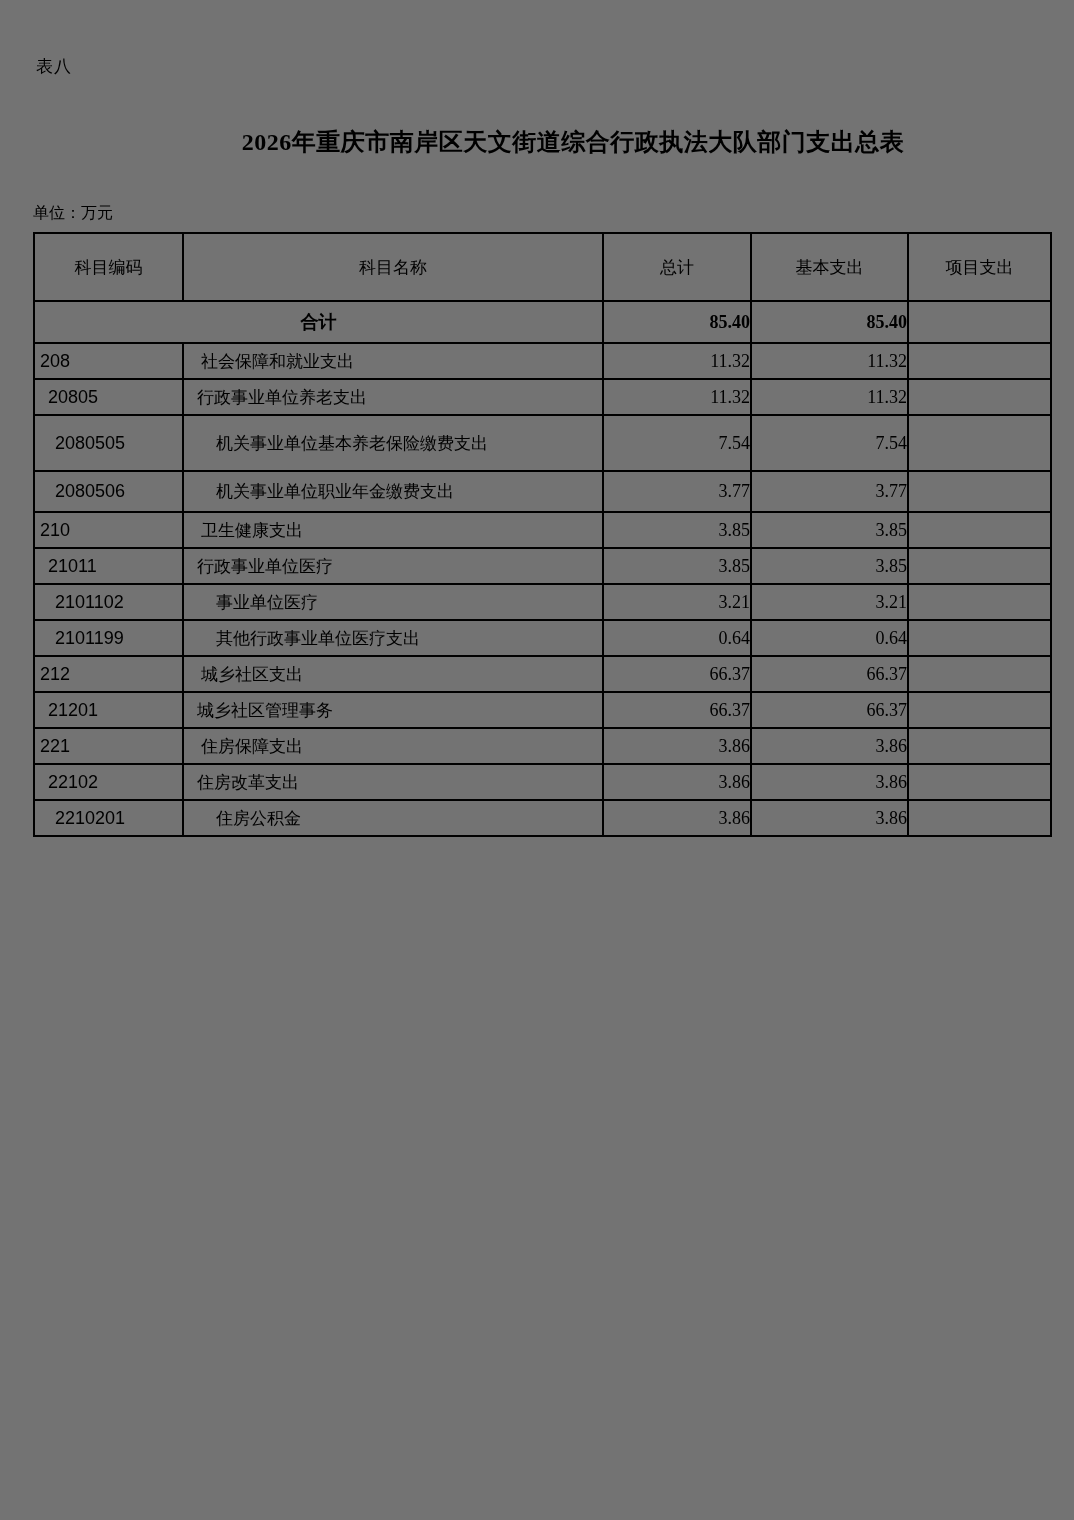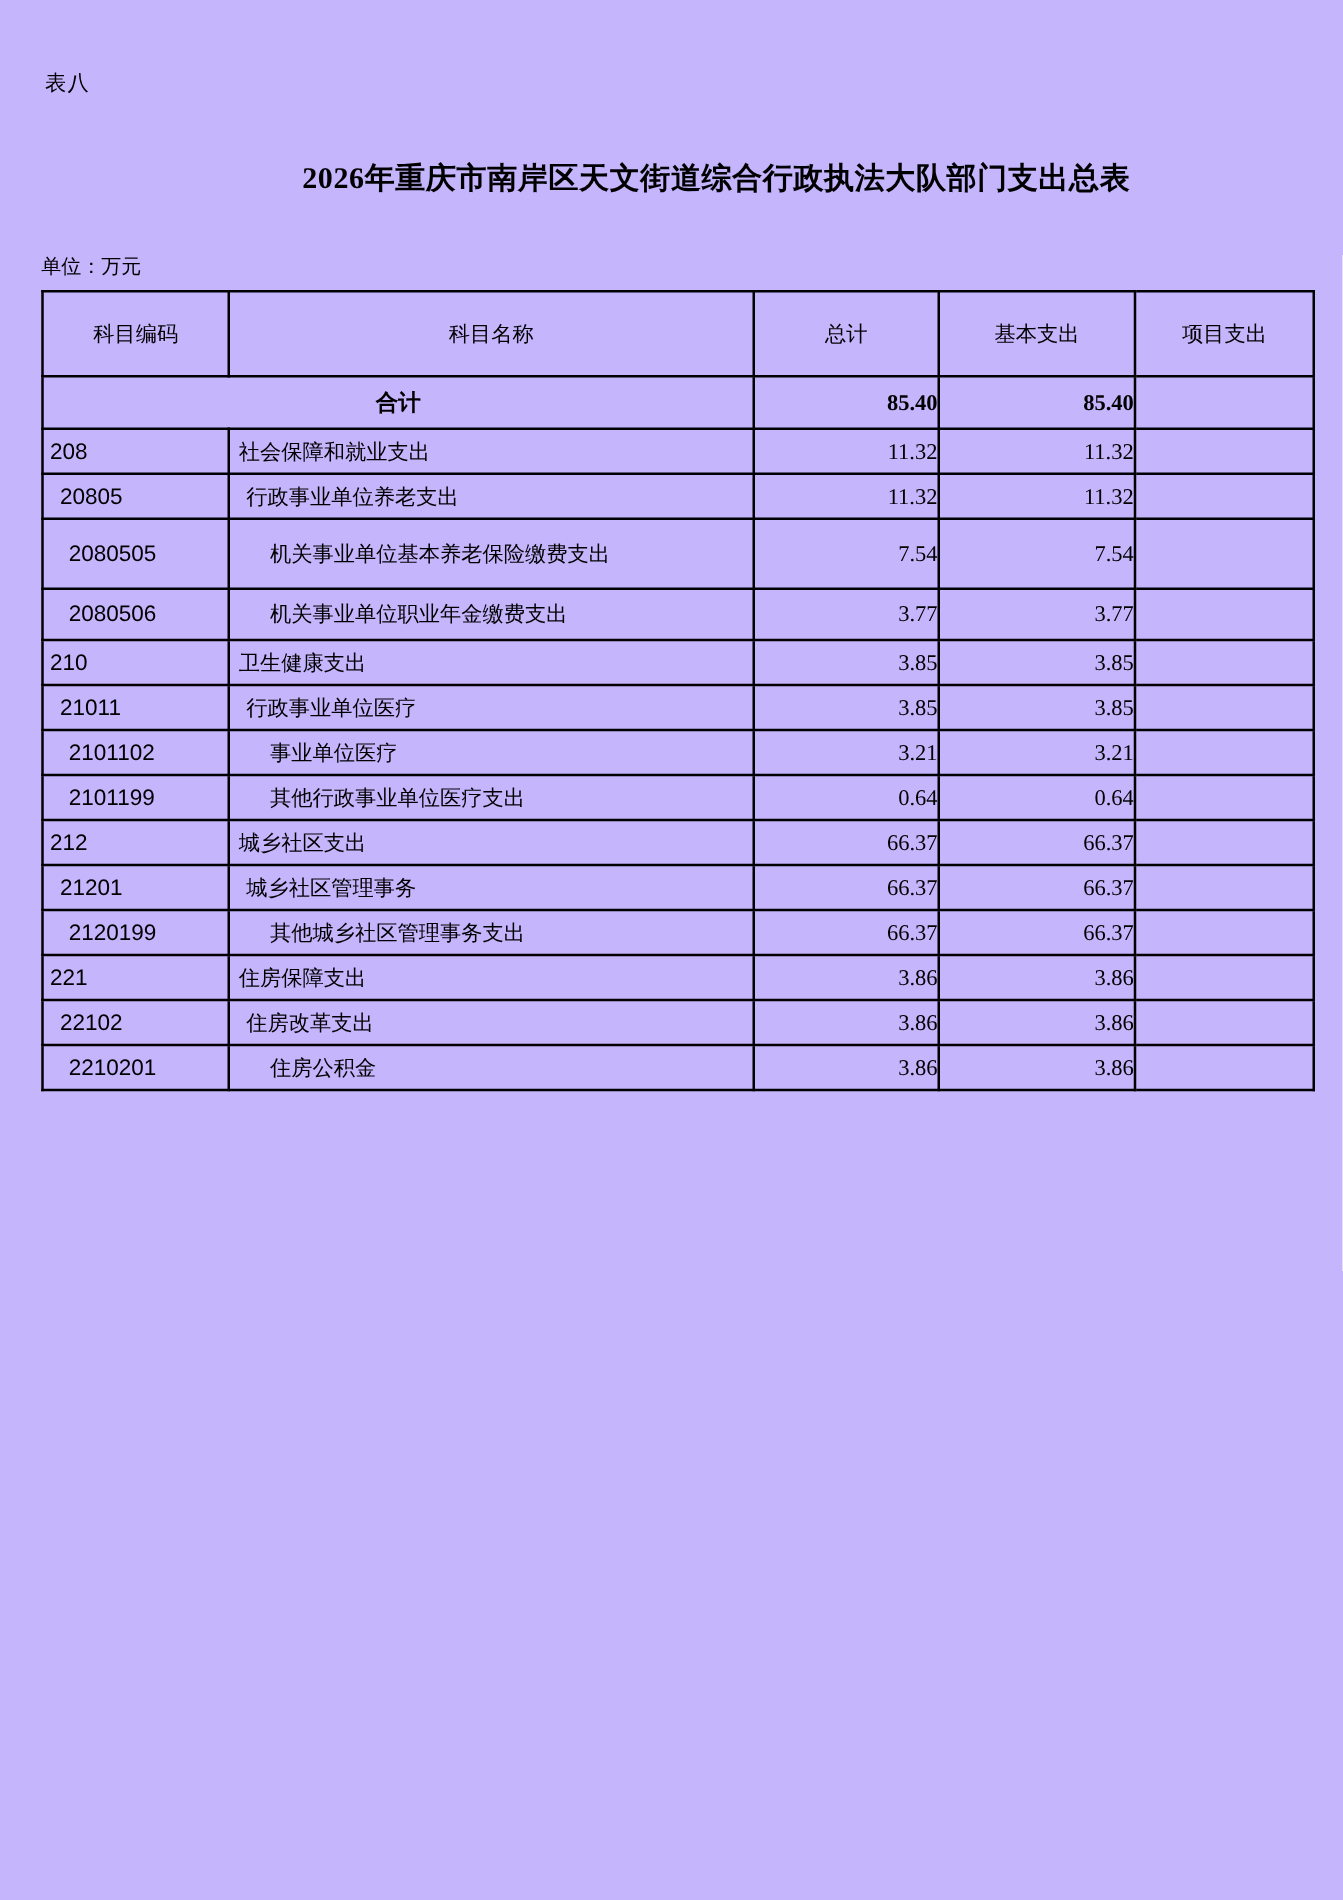--- a/index.html
+++ b/index.html
@@ -4,21 +4,21 @@
 <style>
   html, body {
     margin: 0;
     padding: 0;
     background: #ffffff;
   }
   .page {
     position: relative;
     width: 1074px;
     height: 1520px;
-    background: #c4b5fd;
+    background: #737373;
     font-family: "Liberation Serif", "DejaVu Serif", serif;
     color: #000000;
     overflow: hidden;
   }
   .corner-label {
     position: absolute;
     left: 36px;
     top: 55px;
     font-size: 17px;
     letter-spacing: 1px;
@@ -88,21 +88,21 @@
     font-family: "Liberation Serif", "DejaVu Serif", serif;
     font-size: 18px;
     text-align: right;
     padding-right: 9px;
   }
   td.num.bold { font-weight: bold; }
 
   tr.lvl1 td.code { padding-left: 5px; }
   tr.lvl2 td.code { padding-left: 13px; }
   tr.lvl3 td.code { padding-left: 20px; }
-  tr.lvl1 td.name { padding-left: 7px; }
+  tr.lvl1 td.name { padding-left: 17px; }
   tr.lvl2 td.name { padding-left: 13px; }
   tr.lvl3 td.name { padding-left: 32px; }
 </style>
 </head>
 <body>
 
 <div class="page">
 
   <div class="corner-label">表八</div>
 
@@ -198,27 +198,20 @@
         <td class="num">66.37</td>
         <td class="num"></td>
       </tr>
       <tr class="data-row lvl2">
         <td class="code">21201</td>
         <td class="name">城乡社区管理事务</td>
         <td class="num">66.37</td>
         <td class="num">66.37</td>
         <td class="num"></td>
       </tr>
-      <tr class="data-row lvl3">
-        <td class="code">2120199</td>
-        <td class="name">其他城乡社区管理事务支出</td>
-        <td class="num">66.37</td>
-        <td class="num">66.37</td>
-        <td class="num"></td>
-      </tr>
       <tr class="data-row lvl1">
         <td class="code">221</td>
         <td class="name">住房保障支出</td>
         <td class="num">3.86</td>
         <td class="num">3.86</td>
         <td class="num"></td>
       </tr>
       <tr class="data-row lvl2">
         <td class="code">22102</td>
         <td class="name">住房改革支出</td>

